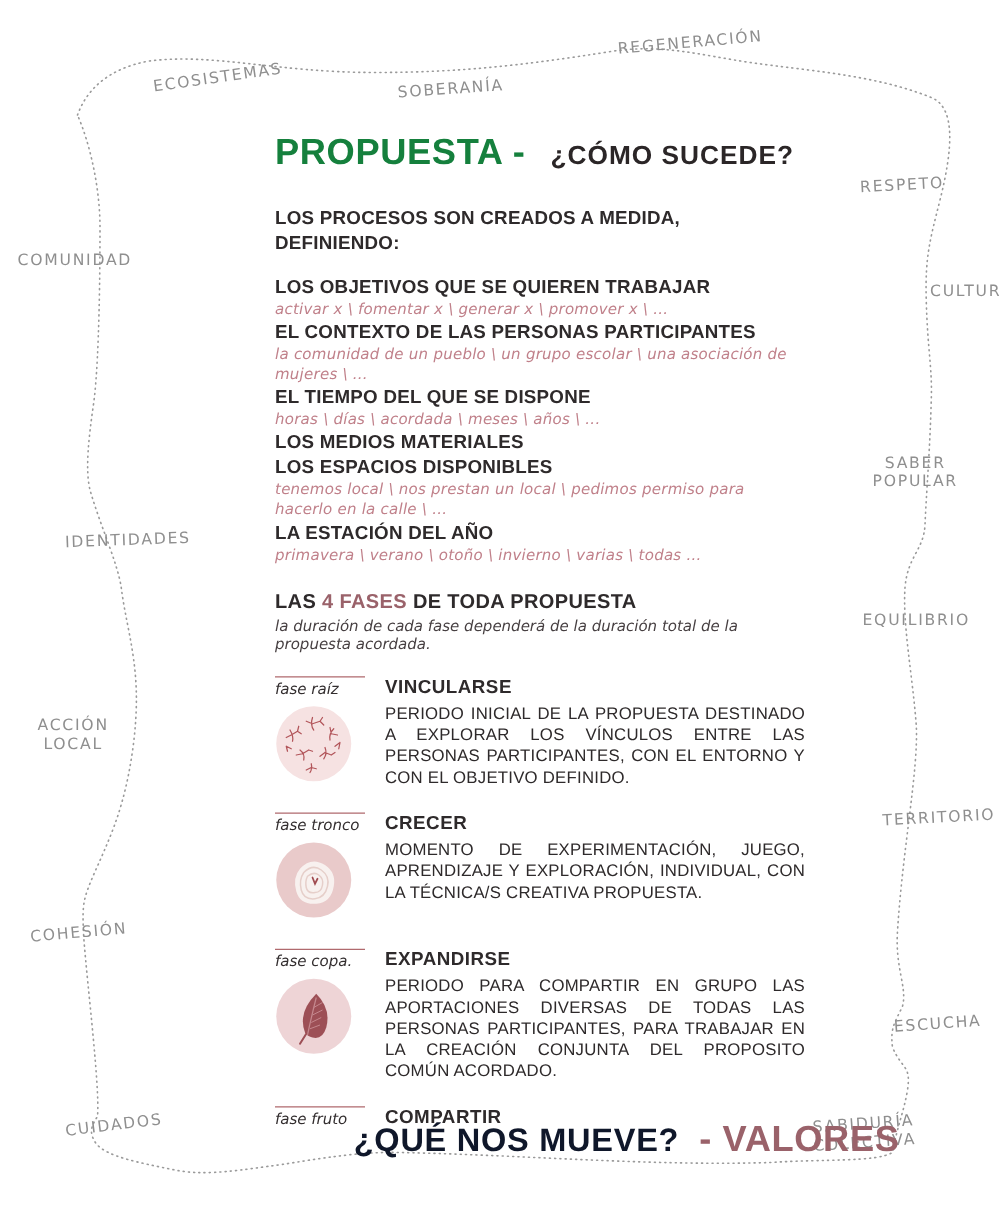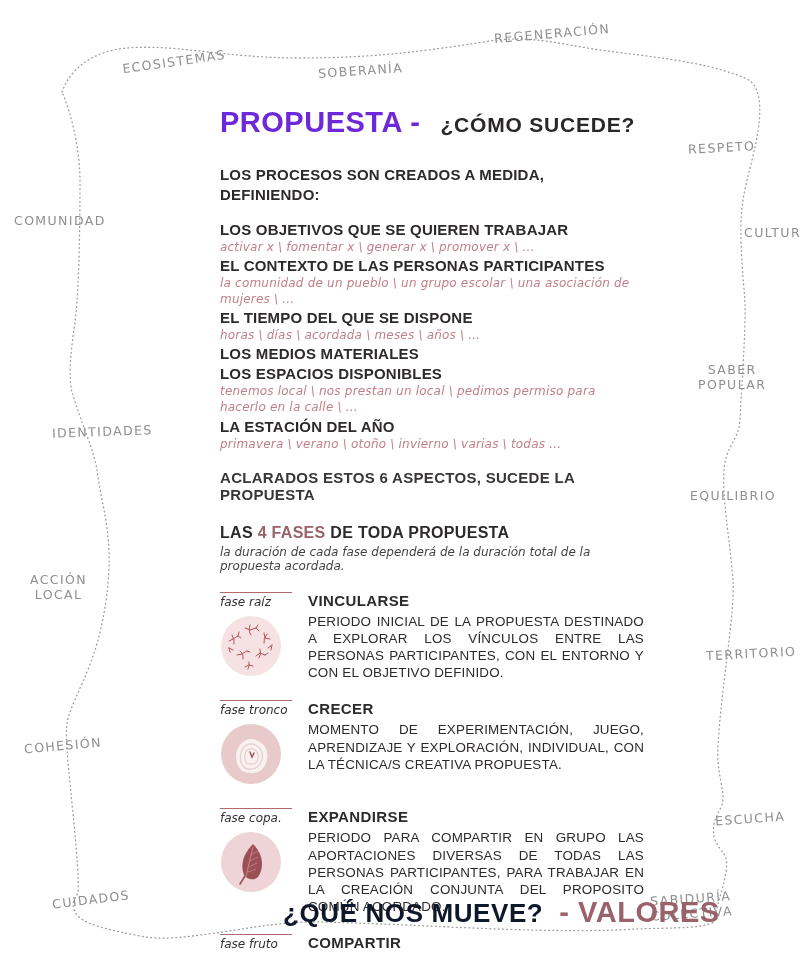--- a/index.html
+++ b/index.html
@@ -10,21 +10,21 @@
   .border-svg{position:absolute;left:0;top:0;z-index:0;}
   .perimeter-word{
     position:absolute;z-index:1;
     font-family:"DejaVu Sans",sans-serif;
     font-size:12.5px;color:#8f8f8f;letter-spacing:1.4px;
     white-space:pre-line;line-height:1.2;
   }
   .pw-center{text-align:center;}
   .content{position:absolute;left:220px;top:106px;width:424px;z-index:2;}
   .title-row{display:flex;align-items:baseline;gap:20px;}
-  .title-main{font-size:29px;font-weight:800;color:#6d28d9;letter-spacing:0.5px;}
+  .title-main{font-size:29px;font-weight:800;color:#15803d;letter-spacing:0.5px;}
   .title-sub{font-size:21px;font-weight:700;color:#2b2627;letter-spacing:0.8px;}
   .intro{margin-top:26px;font-weight:700;font-size:15px;line-height:1.35;letter-spacing:0.2px;white-space:pre-line;}
   .def-list{margin-top:15px;}
   .def-heading{font-weight:700;font-size:15px;letter-spacing:0.2px;line-height:1.2;margin-top:2px;}
   .def-examples{
     font-family:"DejaVu Sans",sans-serif;font-style:italic;
     font-size:12px;color:#c0808a;line-height:1.35;letter-spacing:0.2px;
   }
   .aclarados{margin-top:17px;font-weight:700;font-size:15px;color:#3a3536;letter-spacing:0.3px;}
   .fases-title{margin-top:21px;font-size:16px;font-weight:800;letter-spacing:0.3px;}
@@ -88,21 +88,21 @@
 <span class="perimeter-word" style="left:494px;top:26px;transform:rotate(-5deg);">REGENERACIÓN</span>
 <span class="perimeter-word" style="left:688px;top:140px;transform:rotate(-3deg);">RESPETO</span>
 <span class="perimeter-word" style="left:744px;top:225px;">CULTURA</span>
 <span class="perimeter-word pw-center" style="left:698px;top:362px;">SABER
 POPULAR</span>
 <span class="perimeter-word" style="left:690px;top:488px;">EQUILIBRIO</span>
 <span class="perimeter-word" style="left:706px;top:646px;transform:rotate(-3deg);">TERRITORIO</span>
 <span class="perimeter-word" style="left:715px;top:811px;transform:rotate(-4deg);">ESCUCHA</span>
 <span class="perimeter-word pw-center" style="left:650px;top:891px;transform:rotate(-4deg);">SABIDURÍA
 COLECTIVA</span>
-<span class="perimeter-word" style="left:14px;top:213px;">COMUNIDAD</span>
+<span class="perimeter-word" style="left:14px;top:200px;">COMUNIDAD</span>
 <span class="perimeter-word" style="left:52px;top:424px;transform:rotate(-2deg);">IDENTIDADES</span>
 <span class="perimeter-word pw-center" style="left:30px;top:572px;">ACCIÓN
 LOCAL</span>
 <span class="perimeter-word" style="left:24px;top:738px;transform:rotate(-5deg);">COHESIÓN</span>
 <span class="perimeter-word" style="left:52px;top:892px;transform:rotate(-7deg);">CUIDADOS</span>
 
 <div class="content">
 
   <div class="title-row">
     <span class="title-main">PROPUESTA -</span>
@@ -131,21 +131,20 @@
     <div>
       <div class="def-heading">LOS ESPACIOS DISPONIBLES</div>
       <div class="def-examples">tenemos local \ nos prestan un local \ pedimos permiso para hacerlo en la calle \ ...</div>
     </div>
     <div>
       <div class="def-heading">LA ESTACIÓN DEL AÑO</div>
       <div class="def-examples">primavera \ verano \ otoño \ invierno \ varias \ todas ...</div>
     </div>
   </div>
 
-  <div class="aclarados">ACLARADOS ESTOS 6 ASPECTOS, SUCEDE LA PROPUESTA</div>
 
   <div class="fases-title"><span>LAS </span><span class="fases-highlight">4 FASES</span><span> DE TODA PROPUESTA</span></div>
   <div class="fases-note">la duración de cada fase dependerá de la duración total de la propuesta acordada.</div>
 
   <div class="phase">
     <div class="phase-left">
       <div class="phase-line"></div>
       <div class="phase-label">fase raíz</div>
       <div class="phase-icon">
         <svg width="62" height="62" viewBox="0 0 62 62">

